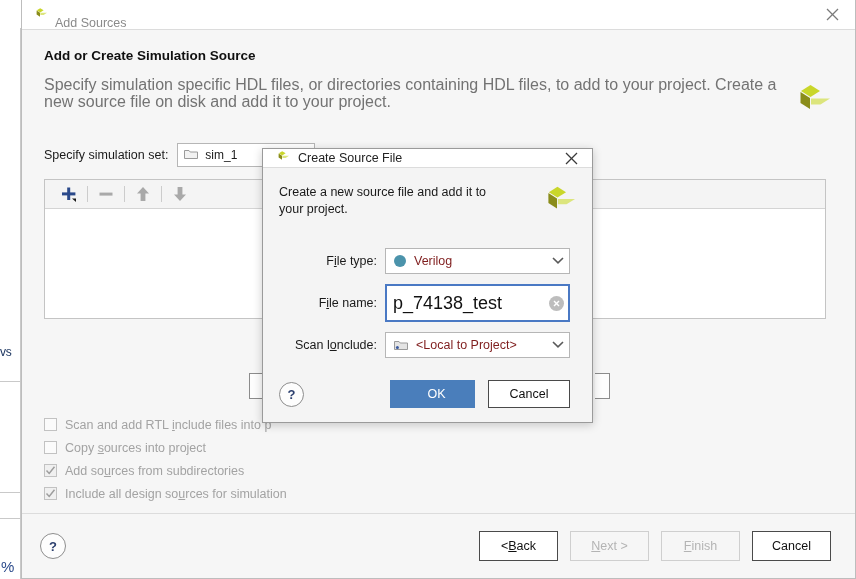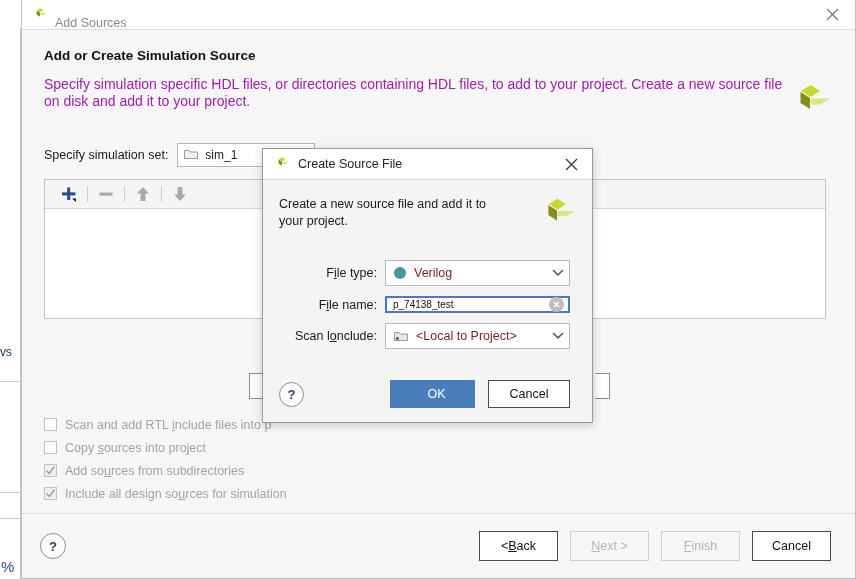--- a/index.html
+++ b/index.html
@@ -69,21 +69,21 @@
 
   .wizard-body {
     flex:1 1 auto; position:relative; background:#f6f6f6;
     padding:18px 22px 0 22px;
     border-bottom:1px solid #dcdcdc;
   }
   .wizard-heading {
     font-size:13.5px; font-weight:bold; color:#101010; margin:0 0 13px 0;
   }
   .wizard-desc {
-    font-size:14px; color:#a21caf; line-height:17px; margin:0;
+    font-size:16px; color:#737373; line-height:17px; margin:0;
     max-width:755px;
   }
   .wizard-logo-big {
     position:absolute; right:24px; top:52px;
   }
 
   .simset-row {
     display:flex; align-items:center; margin-top:33px;
   }
   .simset-label { font-size:12.5px; color:#1a1a1a; margin-right:9px; }
@@ -160,21 +160,21 @@
   .wbtn u { text-decoration:underline; }
 
   
   .modal {
     position:absolute; left:262px; top:148px; width:331px; height:275px;
     background:#f4f4f4; border:1px solid #9a9a9a;
     box-shadow:0 2px 9px rgba(0,0,0,0.20);
     display:flex; flex-direction:column;
   }
   .modal-titlebar {
-    height:31px; background:#ffffff; border-bottom:1px solid #dcdcdc;
+    height:19px; background:#ffffff; border-bottom:1px solid #dcdcdc;
     display:flex; align-items:center; padding:0 8px 0 11px; position:relative;
     flex:0 0 auto;
   }
   .modal-title-text { font-size:12.5px; color:#232323; margin-left:8px; }
   .modal-close {
     position:absolute; right:12px; top:50%; transform:translateY(-50%);
     width:18px; height:18px; display:flex; align-items:center; justify-content:center;
     cursor:pointer;
   }
   .modal-body { flex:1 1 auto; position:relative; padding:16px 16px 0 16px; }
@@ -200,24 +200,24 @@
     font-size:12.5px; cursor:pointer; position:relative;
   }
   .combo .chev { margin-left:auto; }
   .dot-verilog {
     width:12px; height:12px; border-radius:50%; background:#4b93ab;
     margin-right:8px; flex:0 0 auto;
   }
   .combo .ftxt { color:#7f1d1d; }
 
   .textfield {
-    height:17px; background:#ffffff;
+    height:38px; background:#ffffff;
     border:2px solid #4a79c4;
     display:flex; align-items:center; padding:0 4px 0 6px;
-    font-size:10px; position:relative;
+    font-size:18px; position:relative;
   }
   .textfield .val { color:#111111; }
   .clear-btn {
     margin-left:auto; width:15px; height:15px; border-radius:50%;
     background:#bdbdbd; display:flex; align-items:center; justify-content:center;
     cursor:pointer; flex:0 0 auto;
   }
 
   .modal-footer {
     flex:0 0 auto; height:56px;

